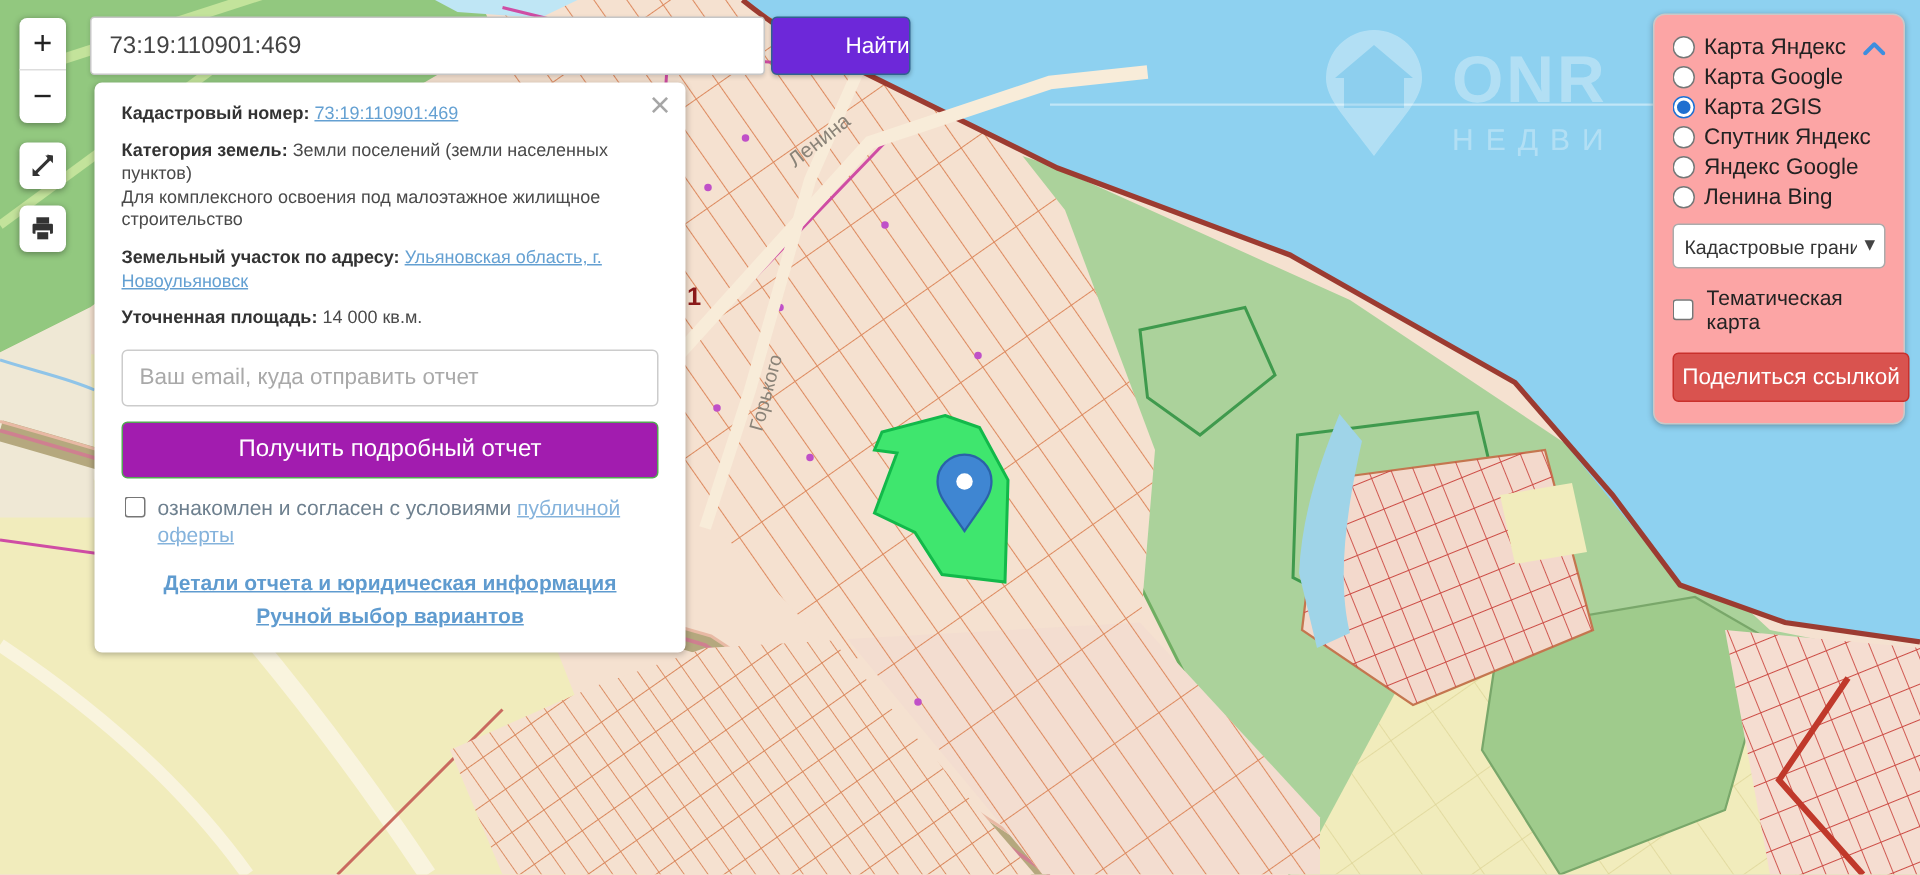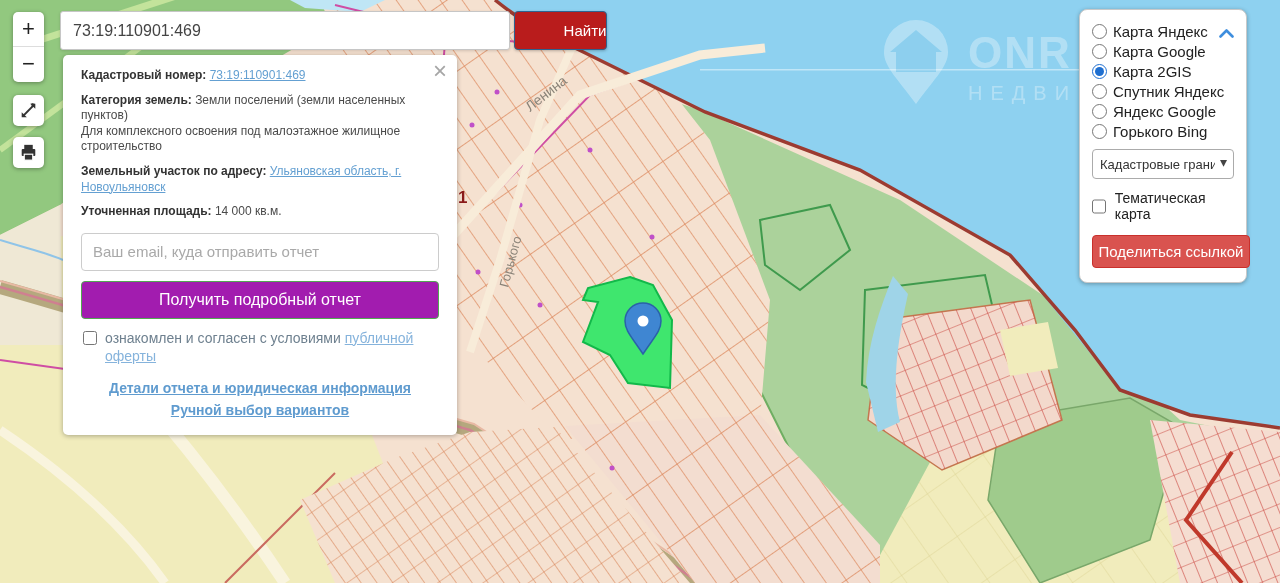--- a/index.html
+++ b/index.html
@@ -17,21 +17,21 @@
   .zoomgrp .zbtn:first-child { border-bottom:1px solid #ddd; height:35px; }
   .sqbtn { width:31px; height:31px; display:flex; align-items:center; justify-content:center; cursor:pointer; }
   .expand { left:13px; top:95px; }
   .print  { left:13px; top:137px; }
 
   
   .search-input { position:absolute; left:60px; top:11px; width:450px; height:39px;
     border:1px solid #c6c6c6; border-radius:3px; padding:0 12px; font-size:16px; color:#444;
     font-family:"Liberation Sans",sans-serif; box-shadow:0 1px 3px rgba(0,0,0,.15); }
   .find-btn { position:absolute; left:514px; top:11px; width:93px; height:39px;
-    background:#b91c1c; border:1px solid #2f628f; border-radius:4px; color:#fff; font-size:15px;
+    background:#6d28d9; border:1px solid #2f628f; border-radius:4px; color:#fff; font-size:15px;
     display:flex; align-items:center; justify-content:center; gap:19px; cursor:pointer;
     box-shadow:0 1px 3px rgba(0,0,0,.25);padding-left:30px; }
 
   
   .panel { position:absolute; left:63px; top:55px; width:394px; background:#fff;
     border-radius:5px; box-shadow:0 1px 5px rgba(0,0,0,.3); padding:13px 18px 14px; }
   .panel p { font-size:12px; line-height:1.3; color:#4a4a4a; margin-bottom:9px; }
   .panel b { color:#333; }
   .panel a { color:#64a0d2; text-decoration:underline; cursor:pointer; }
   .close-x { position:absolute; top:4px; right:10px; font-size:24px; color:#a6a6a6;
@@ -42,21 +42,21 @@
   .report-btn { width:100%; height:38px; background:#a21caf; border:1px solid #53a753;
     border-radius:4px; color:#fff; font-size:16px; cursor:pointer; margin-bottom:10px; }
   .cbrow { display:flex; align-items:flex-start; font-size:14px; color:#6e808f;
     line-height:1.3; margin-bottom:4px; }
   .cbrow input { width:14px; height:14px; margin:2px 8px 0 2px; flex:0 0 auto; cursor:pointer; }
   .cbrow a { color:#85b3dc; }
   .foot-links { text-align:center; margin-top:12px;font-weight:bold; }
   .foot-links a { display:inline-block; font-size:14px; color:#5f9bcf; margin:3px 0; }
 
   
-  .layers { position:absolute; left:1079px; top:9px; width:168px; background:#ffffff;
+  .layers { position:absolute; left:1102px; top:9px; width:168px; background:#fca5a5;
     border:1px solid #c9c9c9; border-radius:8px; box-shadow:0 1px 4px rgba(0,0,0,.3);
     padding:10px 12px 14px; }
   .lrow { display:flex; align-items:center; gap:6px; font-size:15px; color:#222; margin:3px 0; }
   .lrow input { width:15px; height:15px; accent-color:#1f6fd0; cursor:pointer; }
   .collapse { position:absolute; right:12px; top:14px; cursor:pointer; }
   .selwrap { position:relative; margin-top:9px; }
   .selwrap select { width:100%; height:30px; border:1px solid #ababab; border-radius:4px;
     font-size:13px; color:#333; padding:0 18px 0 7px; appearance:none; -webkit-appearance:none;
     background:#fff; font-family:"Liberation Sans",sans-serif; cursor:pointer; }
   .selwrap::after { content:"▾"; position:absolute; right:7px; top:5px; color:#444; pointer-events:none; font-size:14px; }
@@ -289,21 +289,21 @@
   <label class="lrow">
     <input type="radio" name="maplayer" style="">
     <span>Спутник Яндекс</span>
   </label>
   <label class="lrow">
     <input type="radio" name="maplayer" style="">
     <span>Яндекс Google</span>
   </label>
   <label class="lrow">
     <input type="radio" name="maplayer" style="">
-    <span>Горького Bing</span>
+    <span>Ленина Bing</span>
   </label>
 
   <div class="selwrap">
     <select>
       <option>Кадастровые границы 2024</option>
     </select>
   </div>
 
   <label class="trow">
     <input type="checkbox" style="">

